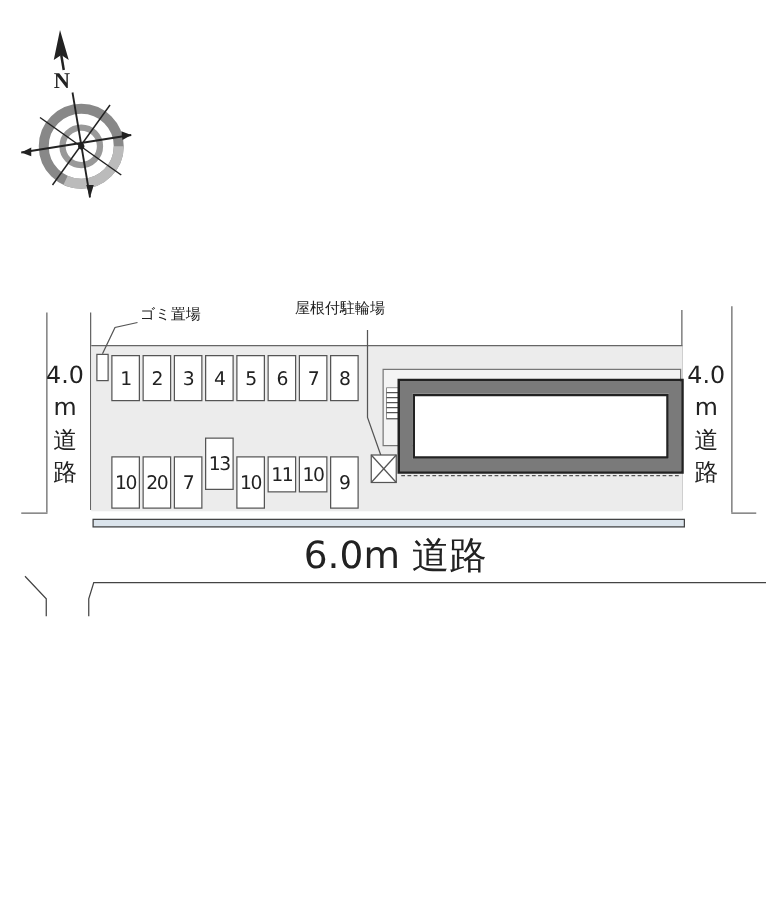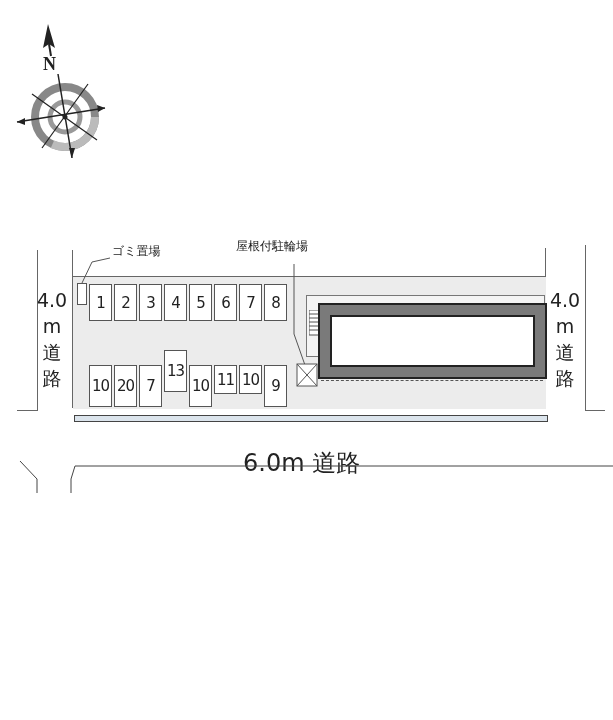--- a/index.html
+++ b/index.html
@@ -103,18 +103,18 @@
   <div>m</div>
   <div>道</div>
   <div>路</div>
 </div>
 <div class="vlabel" style="left:547px;top:287px">
   <div>4.0</div>
   <div>m</div>
   <div>道</div>
   <div>路</div>
 </div>
-<div class="label" style="left:243px;top:447px;font-size:24px">6.0m 道路</div>
+<div class="label" style="left:243px;top:424px;font-size:30px">6.0m 道路</div>
 
 <svg class="abs" style="left:0;top:455px" width="613" height="45">
   <polyline points="20,6 37,24 37,38" fill="none" stroke="#444" stroke-width="1"></polyline>
   <polyline points="71,38 71,24 75,11 613,11" fill="none" stroke="#444" stroke-width="1"></polyline>
 </svg>
 
 </body></html>

